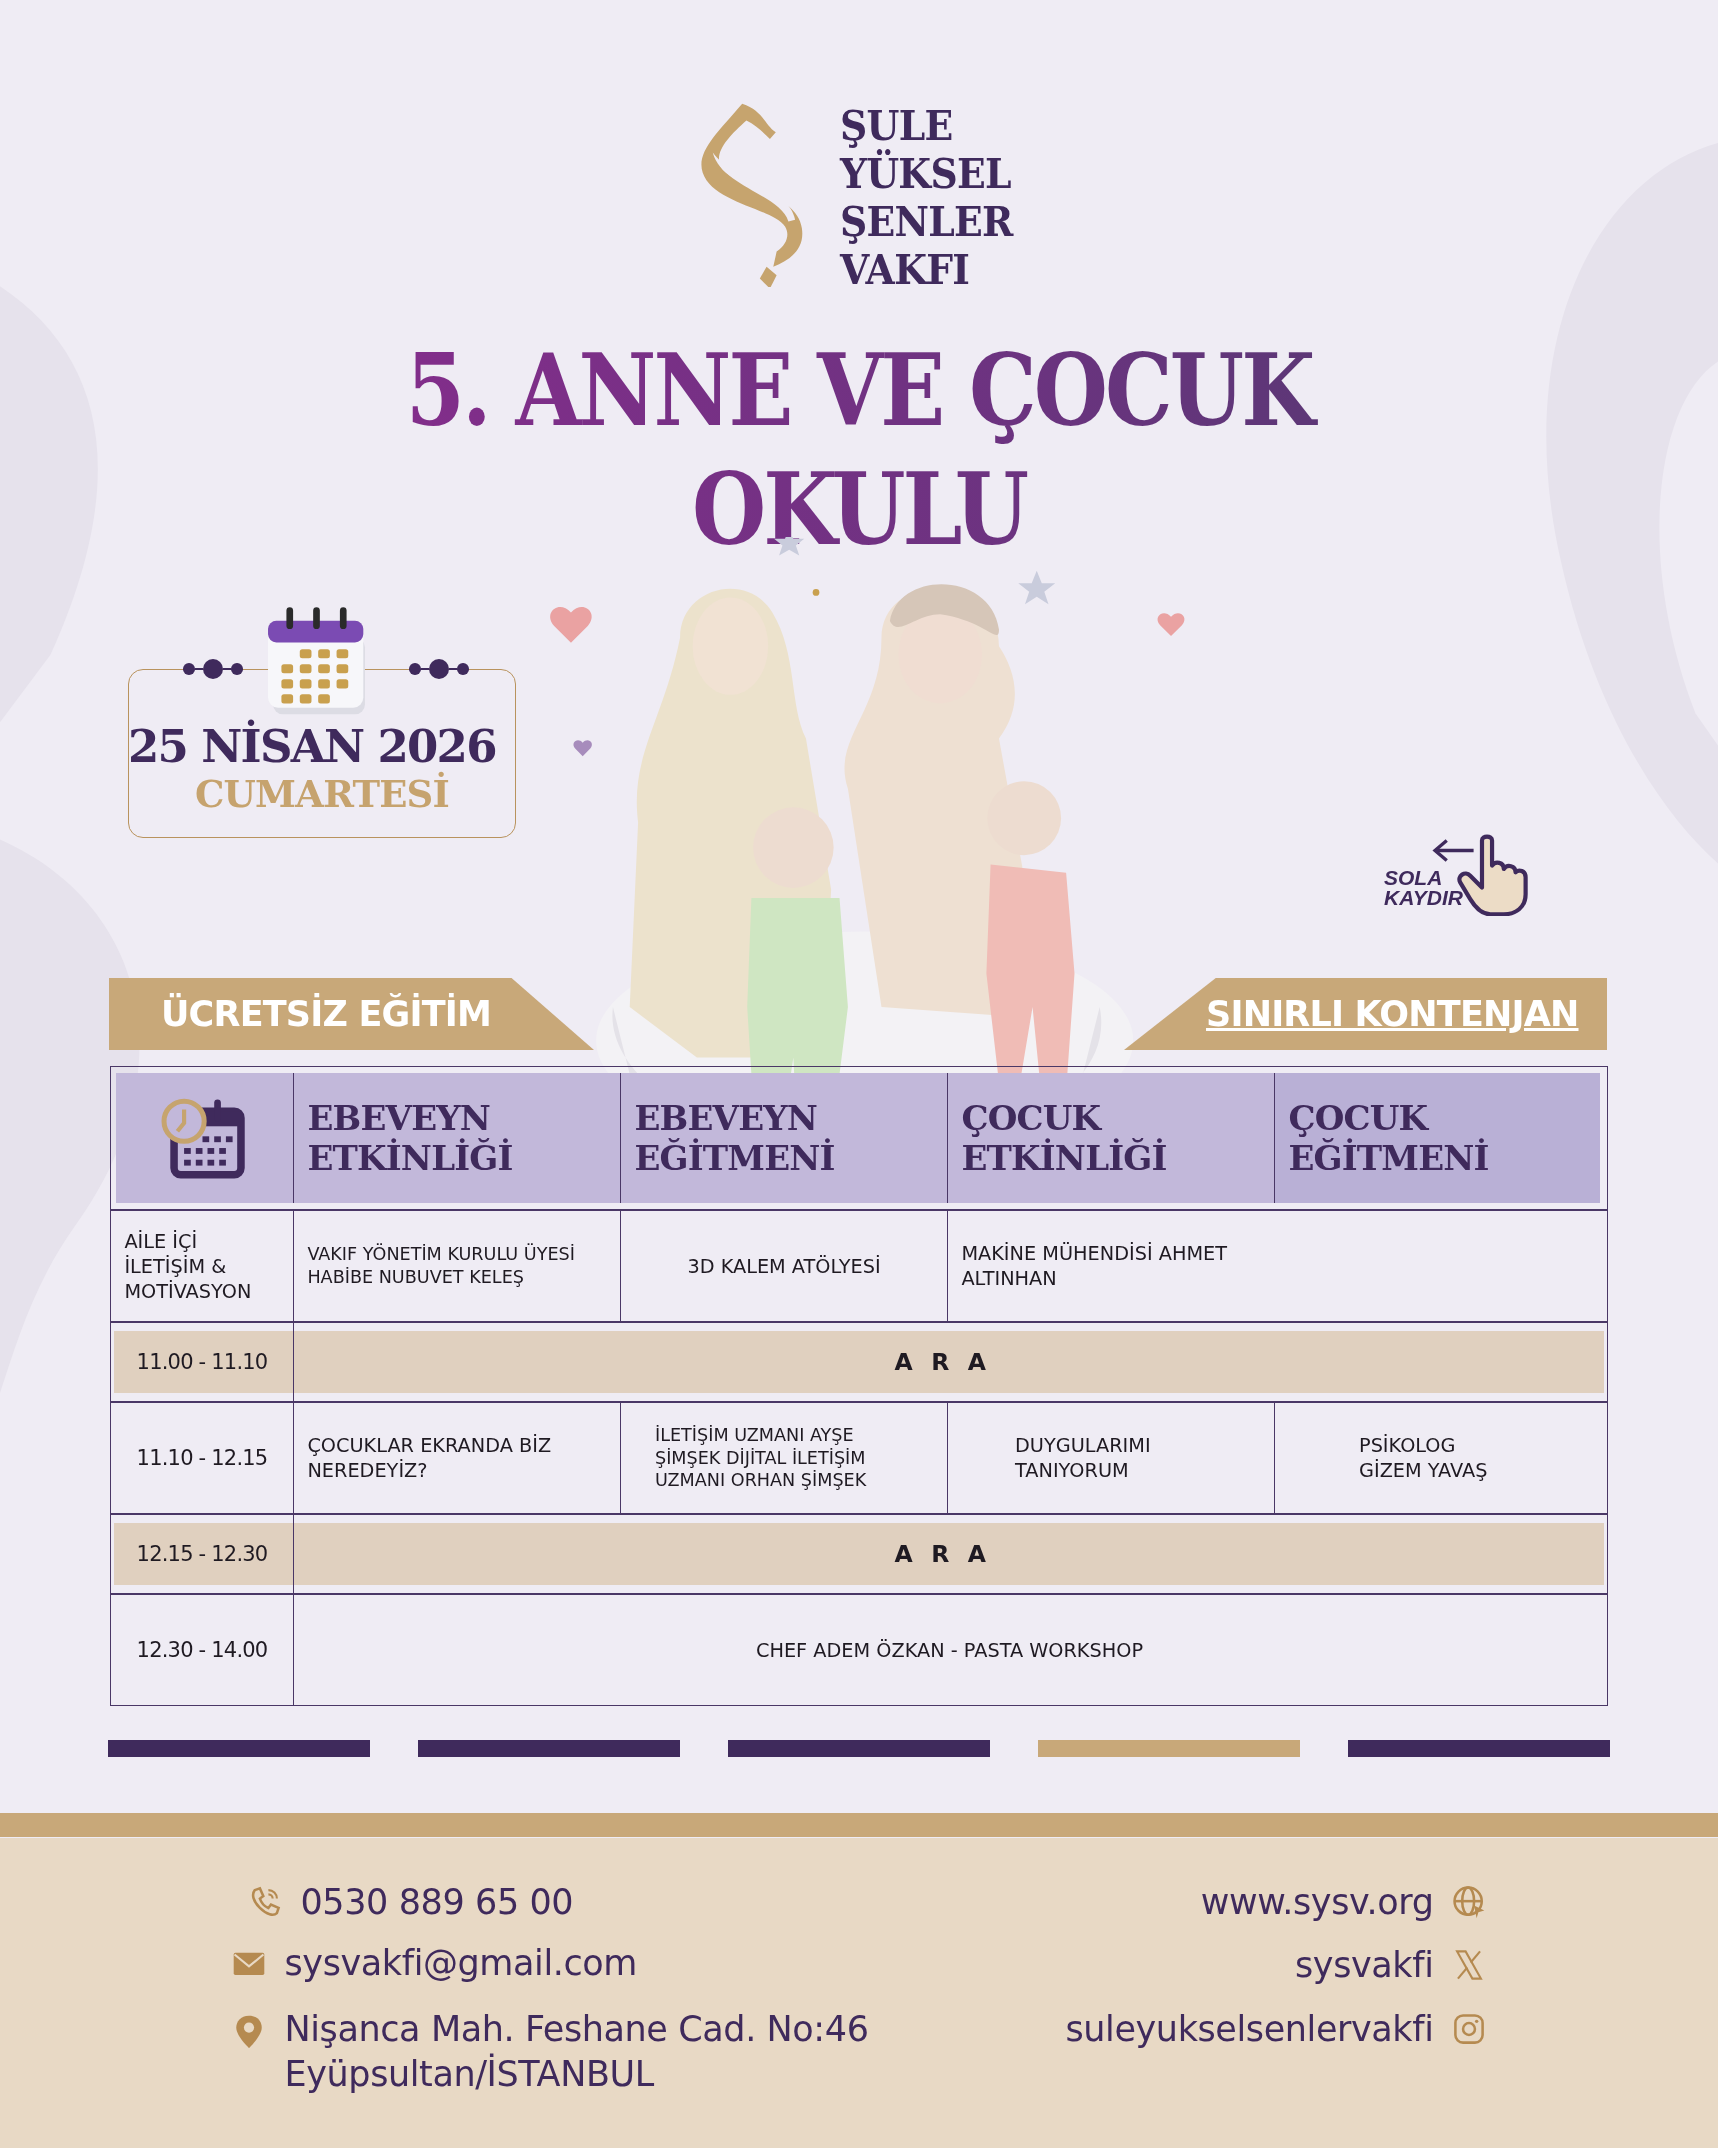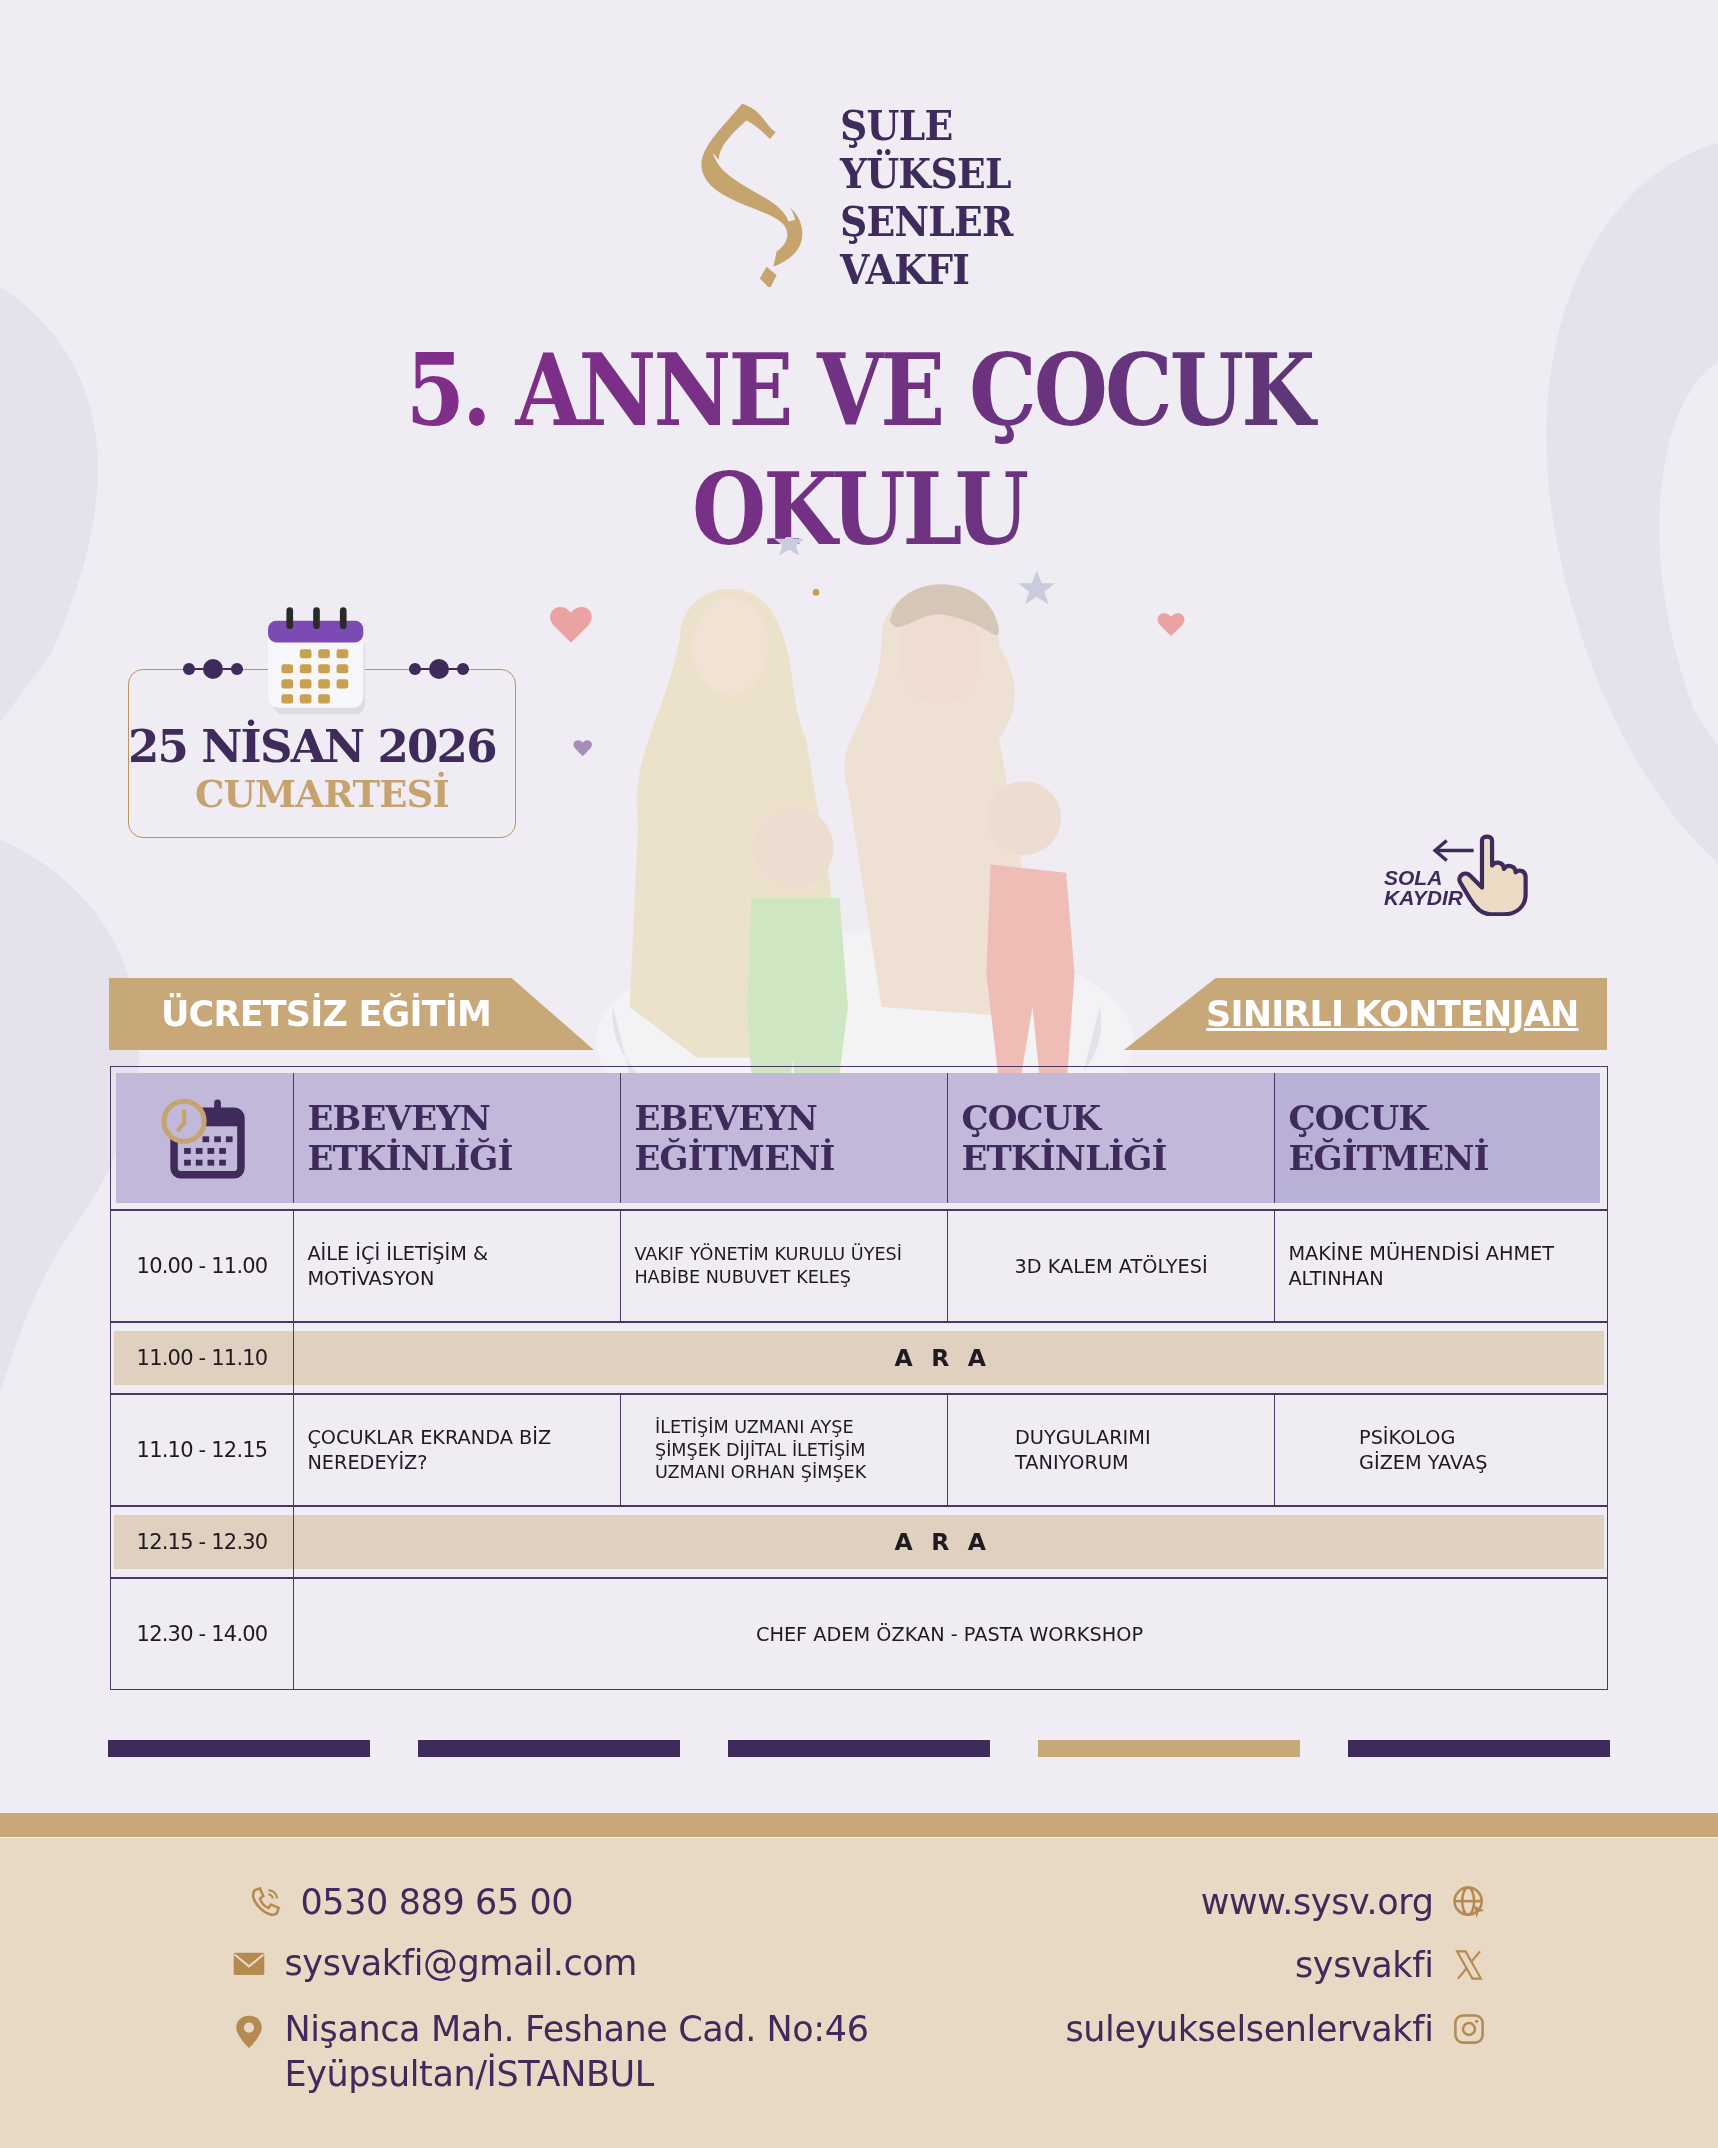--- a/index.html
+++ b/index.html
@@ -88,21 +88,21 @@
     font-family: "DejaVu Sans", sans-serif; font-size: 19.3px; line-height: 25px;
     color: #1f1a22; padding: 3.4px 13.4px;
   }
   .cell:last-child { border-right: none; }
   .row-head { height: 144px; }
   .row-head .cell { background: #c2b8da; margin: 5.9px 0; font-family: "DejaVu Serif", serif; font-weight: bold; font-size: 34px; line-height: 40px; color: #3f2a5c; letter-spacing: -0.8px; }
   .row-head .cell:first-child { margin-left: 5px; }
   .row-head .cell:last-child { margin-right: 5px; background: #b9b0d6; }
   .row-body { height: 112px; }
   .time { font-size: 21px; letter-spacing: -0.8px; color: #1f1a22; }
-  .row-break { height: 72px; }
+  .row-break { height: 80px; }
   .break-bar {
     position: absolute; left: 3.4px; right: 3.4px; top: 8.4px; bottom: 8.4px; background: #e0d0bf;
   }
   .row-break .cell { position: relative; z-index: 1; background: transparent; }
   .row-break .span { grid-column: 2 / 6; letter-spacing: 18.5px; font-size: 23.5px; font-weight: bold; }
   .row-final { height: 110px; }
   .row-final .span { grid-column: 2 / 6; }
 
   
   .bars { position: absolute; left: 108px; top: 1740px; width: 1502px; display: flex; justify-content: space-between; }
@@ -258,21 +258,20 @@
         <polyline points="30,16 30,32 22,42" fill="none" stroke="#c6a46e" stroke-width="5"></polyline>
       </svg>
     </div>
     <div class="cell">EBEVEYN ETKİNLİĞİ</div>
     <div class="cell">EBEVEYN EĞİTMENİ</div>
     <div class="cell">ÇOCUK ETKİNLİĞİ</div>
     <div class="cell">ÇOCUK EĞİTMENİ</div>
   </div>
 
   <div class="row row-body">
-    <div class="cell time">10.00 - 11.00</div>
     <div class="cell">AİLE İÇİ İLETİŞİM &amp; MOTİVASYON</div>
     <div class="cell" style="font-size:17.6px;line-height:22.7px">VAKIF YÖNETİM KURULU ÜYESİ HABİBE NUBUVET KELEŞ</div>
     <div class="cell">3D KALEM ATÖLYESİ</div>
     <div class="cell">MAKİNE MÜHENDİSİ AHMET ALTINHAN</div>
   </div>
 
   <div class="row row-break">
     <div class="break-bar"></div>
     <div class="cell time">11.00 - 11.10</div>
     <div class="cell span">ARA</div>

